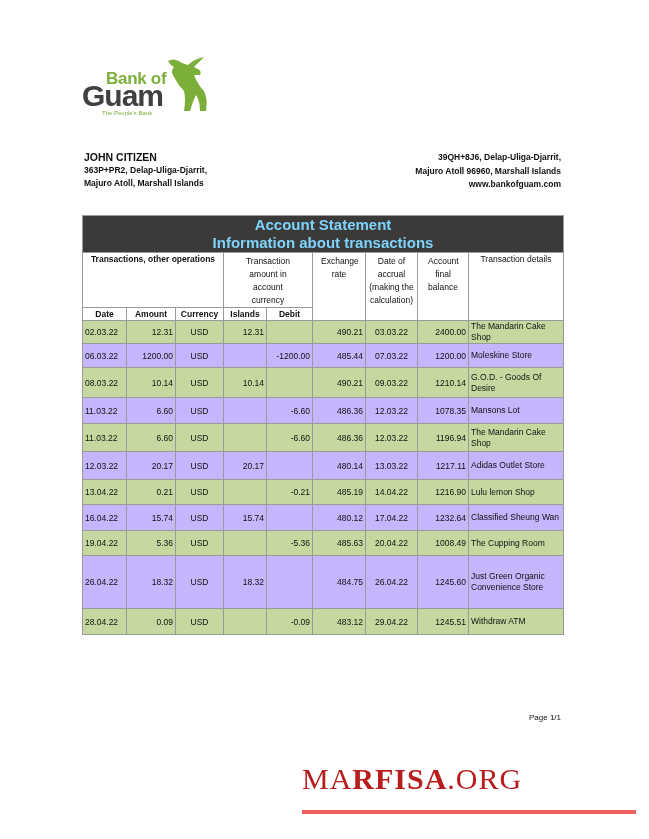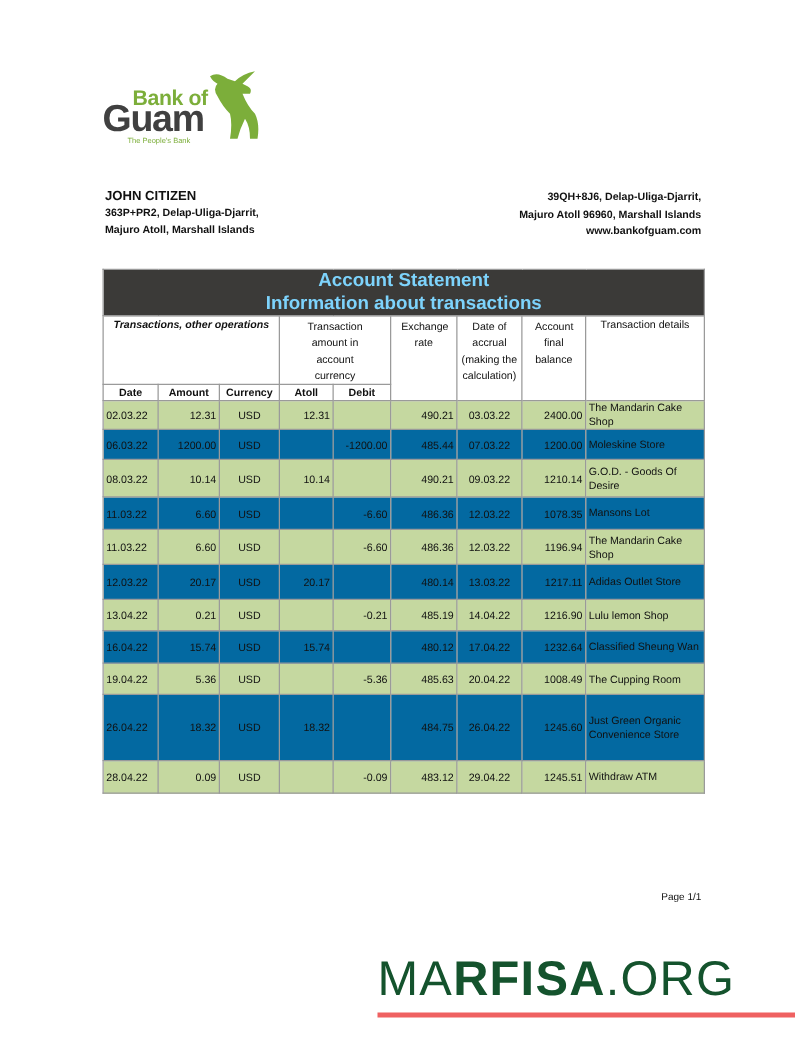--- a/index.html
+++ b/index.html
@@ -9,31 +9,31 @@
   .logo .guam { position:absolute; left:2px; top:24px; font-size:30px; color:#404040; font-weight:bold; letter-spacing:-1px; }
   .logo .tag { position:absolute; left:22px; top:55px; font-size:6px; color:#7cae3a; }
   .logo svg { position:absolute; left:84px; top:0px; }
   .addr-left { position:absolute; left:84px; top:151px; font-size:8.5px; font-weight:bold; line-height:13px; }
   .addr-left .name { font-size:10.5px; }
   .addr-right { position:absolute; right:88px; top:151px; font-size:8.5px; font-weight:bold; line-height:13.5px; text-align:right; }
   table.stmt { position:absolute; left:82px; top:215px; width:481px; border-collapse:collapse; font-size:8.5px; table-layout:fixed; }
   table.stmt td, table.stmt th { border:1.5px solid #9a9a9a; padding:0 2px; }
   .title-row th { background:#3b3a38; color:#7dd3fc; font-size:15px; line-height:18px; font-weight:bold; padding:2px 0 2px 0; border-color:#3b3a38; }
   .hdr th { font-weight:normal; vertical-align:top; line-height:13px; font-size:8.5px; padding-top:2px; }
-  .hdr th.bold { font-weight:bold;font-style:italic; }
+  .hdr th.bold { font-weight:bold; }
   .sub th { font-weight:bold; height:12px; line-height:12px; }
   tr.row td { vertical-align:middle; }
   tr.g td { background:#c5d8a0; }
-  tr.w td { background:#0369a1; }
+  tr.w td { background:#c4b5fd; }
   td.r { text-align:right; }
   td.c { text-align:center; }
   td.l { text-align:left; }
   td.det { line-height:11px; padding-left:1px; }
   .page { position:absolute; left:529px; top:713px; font-size:8px; }
-  .marfisa { position:absolute; left:302px; top:762px; font-size:39px; color:#14532d; letter-spacing:1px; font-family:Liberation Sans, sans-serif; }
+  .marfisa { position:absolute; left:302px; top:762px; font-size:30px; color:#b91c1c; letter-spacing:1px; font-family:Liberation Serif, serif; }
   .marfisa .thin { font-weight:normal; }
   .marfisa .bold { font-weight:bold; }
   .underline { position:absolute; left:302px; top:810px; width:334px; height:4px; background:#ef6161; }
 </style>
 </head>
 <body>
 
 <div class="logo">
   <span class="bank">Bank of</span>
   <span class="guam">Guam</span>
@@ -79,21 +79,21 @@
     <th colspan="2" style="padding:2px 14px 0 14px;">Transaction amount in account currency</th>
     <th rowspan="2" style="padding:2px 8px 0 8px;">Exchange rate</th>
     <th rowspan="2" style="padding:2px 1px 0 1px;margin-left:36px;">Date of accrual (making the calculation)</th>
     <th rowspan="2" style="padding:2px 10px 0 10px;">Account final balance</th>
     <th rowspan="2">Transaction details</th>
   </tr>
   <tr class="sub">
     <th>Date</th>
     <th>Amount</th>
     <th>Currency</th>
-    <th>Atoll</th>
+    <th>Islands</th>
     <th>Debit</th>
   </tr>
   </tbody>
     <tbody id="rows">
       <tr class="row g" style="height: 14px;">
         <td class="l">02.03.22</td>
         <td class="r">12.31</td>
         <td class="c">USD</td>
         <td class="r">12.31</td>
         <td class="r"></td>

